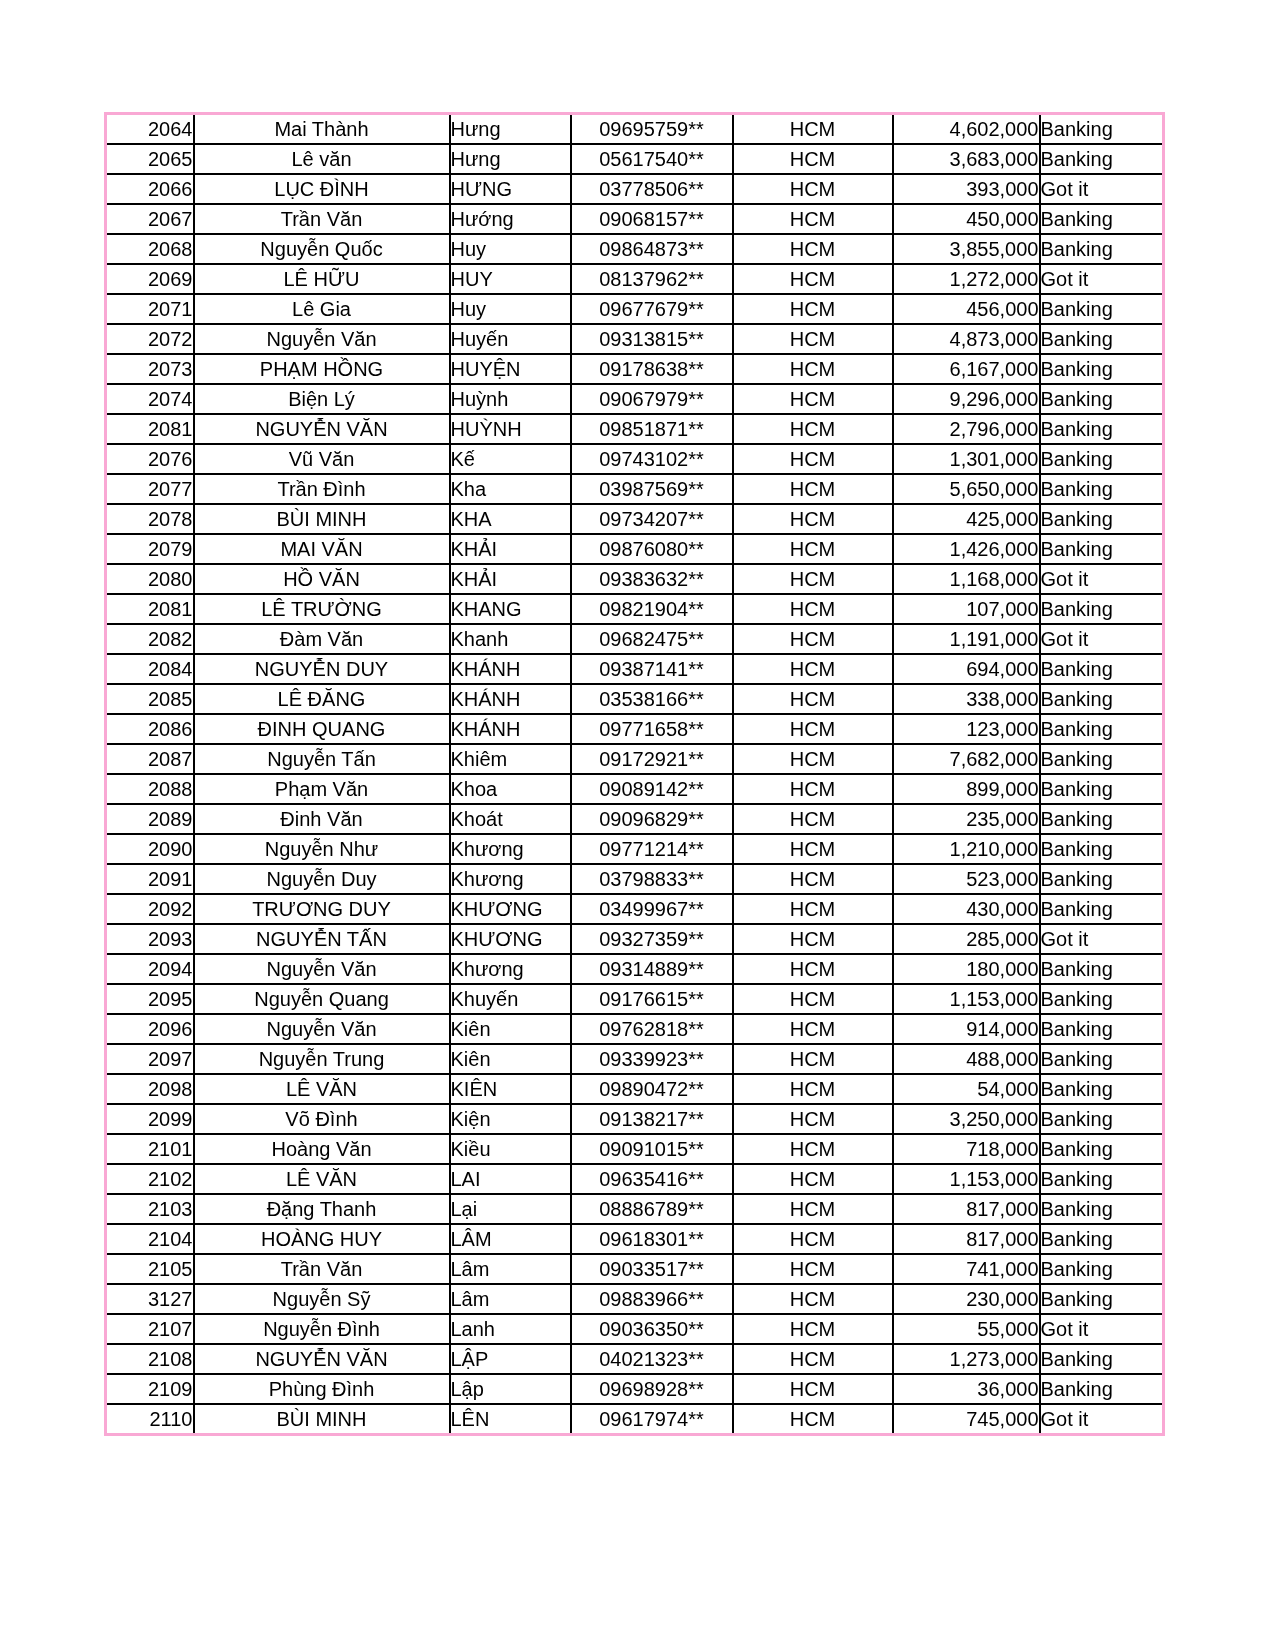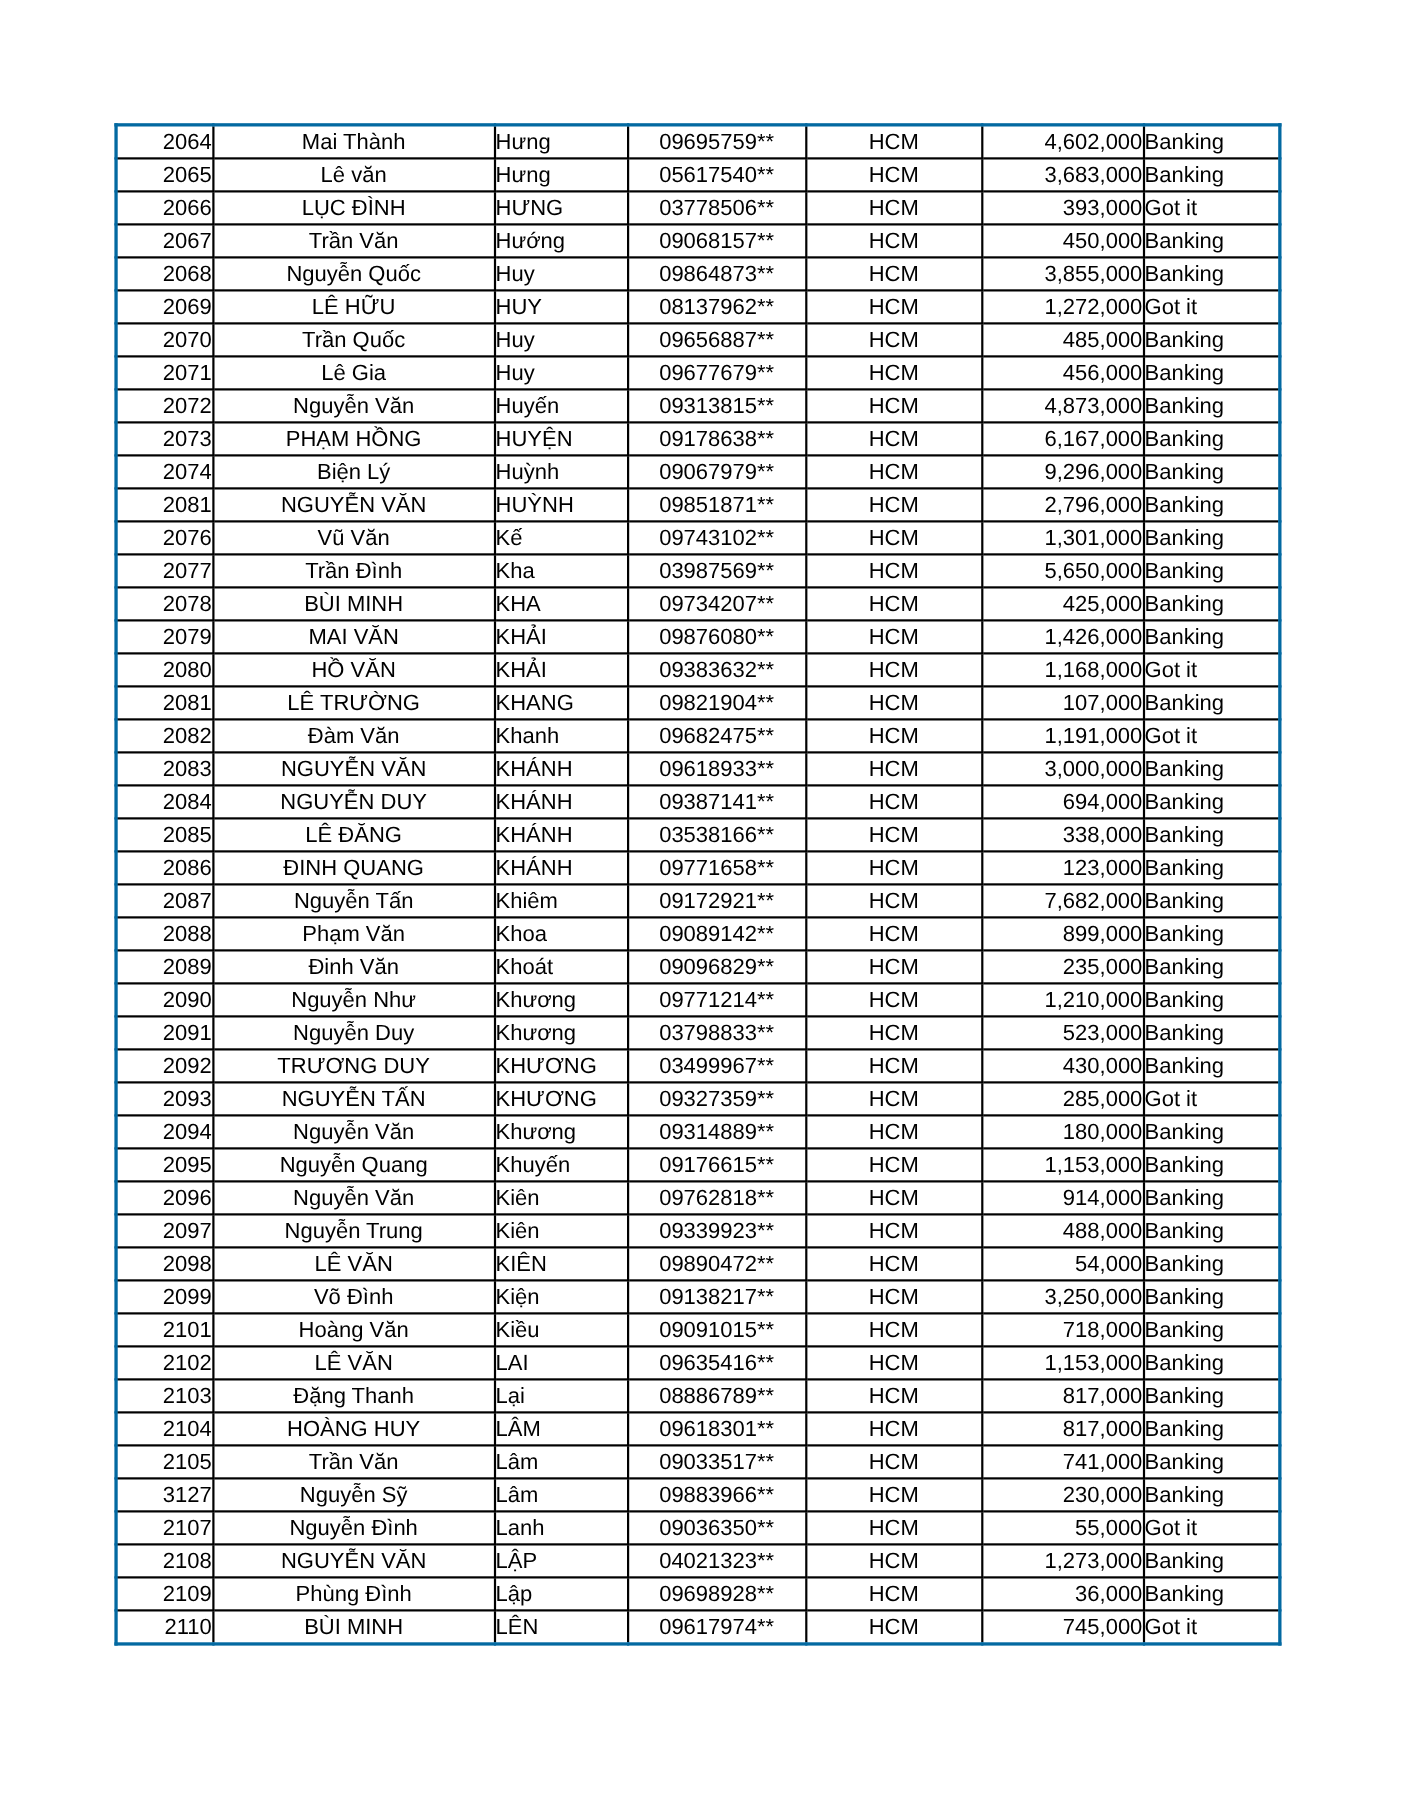--- a/index.html
+++ b/index.html
@@ -15,21 +15,21 @@
     font-family: "Liberation Sans", "DejaVu Sans", sans-serif;
     color: #000000;
   }
   table.data-table {
     position: absolute;
     left: 104px;
     top: 112px;
     width: 1058px;
     border-collapse: collapse;
     table-layout: fixed;
-    border: 3px solid #0369a1;
+    border: 3px solid #f9a8d4;
   }
   table.data-table td {
     border: 2px solid #000000;
     height: 28px;
     padding: 0;
     font-size: 20px;
     line-height: 28px;
     white-space: nowrap;
     overflow: hidden;
     vertical-align: middle;
@@ -106,29 +106,20 @@
         <tr>
           <td class="col-0">2069</td>
           <td class="col-1">LÊ HỮU</td>
           <td class="col-2">HUY</td>
           <td class="col-3">08137962**</td>
           <td class="col-4">HCM</td>
           <td class="col-5">1,272,000</td>
           <td class="col-6">Got it</td>
         </tr>
         <tr>
-          <td class="col-0">2070</td>
-          <td class="col-1">Trần Quốc</td>
-          <td class="col-2">Huy</td>
-          <td class="col-3">09656887**</td>
-          <td class="col-4">HCM</td>
-          <td class="col-5">485,000</td>
-          <td class="col-6">Banking</td>
-        </tr>
-        <tr>
           <td class="col-0">2071</td>
           <td class="col-1">Lê Gia</td>
           <td class="col-2">Huy</td>
           <td class="col-3">09677679**</td>
           <td class="col-4">HCM</td>
           <td class="col-5">456,000</td>
           <td class="col-6">Banking</td>
         </tr>
         <tr>
           <td class="col-0">2072</td>
@@ -221,29 +212,20 @@
           <td class="col-6">Banking</td>
         </tr>
         <tr>
           <td class="col-0">2082</td>
           <td class="col-1">Đàm Văn</td>
           <td class="col-2">Khanh</td>
           <td class="col-3">09682475**</td>
           <td class="col-4">HCM</td>
           <td class="col-5">1,191,000</td>
           <td class="col-6">Got it</td>
-        </tr>
-        <tr>
-          <td class="col-0">2083</td>
-          <td class="col-1">NGUYỄN VĂN</td>
-          <td class="col-2">KHÁNH</td>
-          <td class="col-3">09618933**</td>
-          <td class="col-4">HCM</td>
-          <td class="col-5">3,000,000</td>
-          <td class="col-6">Banking</td>
         </tr>
         <tr>
           <td class="col-0">2084</td>
           <td class="col-1">NGUYỄN DUY</td>
           <td class="col-2">KHÁNH</td>
           <td class="col-3">09387141**</td>
           <td class="col-4">HCM</td>
           <td class="col-5">694,000</td>
           <td class="col-6">Banking</td>
         </tr>

